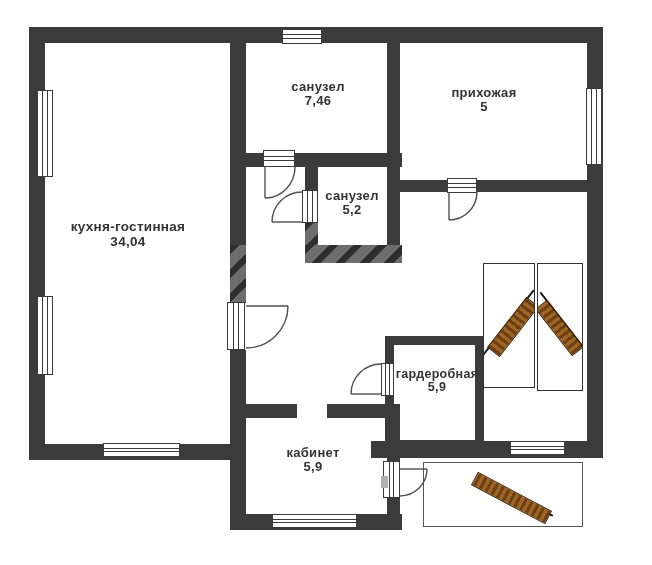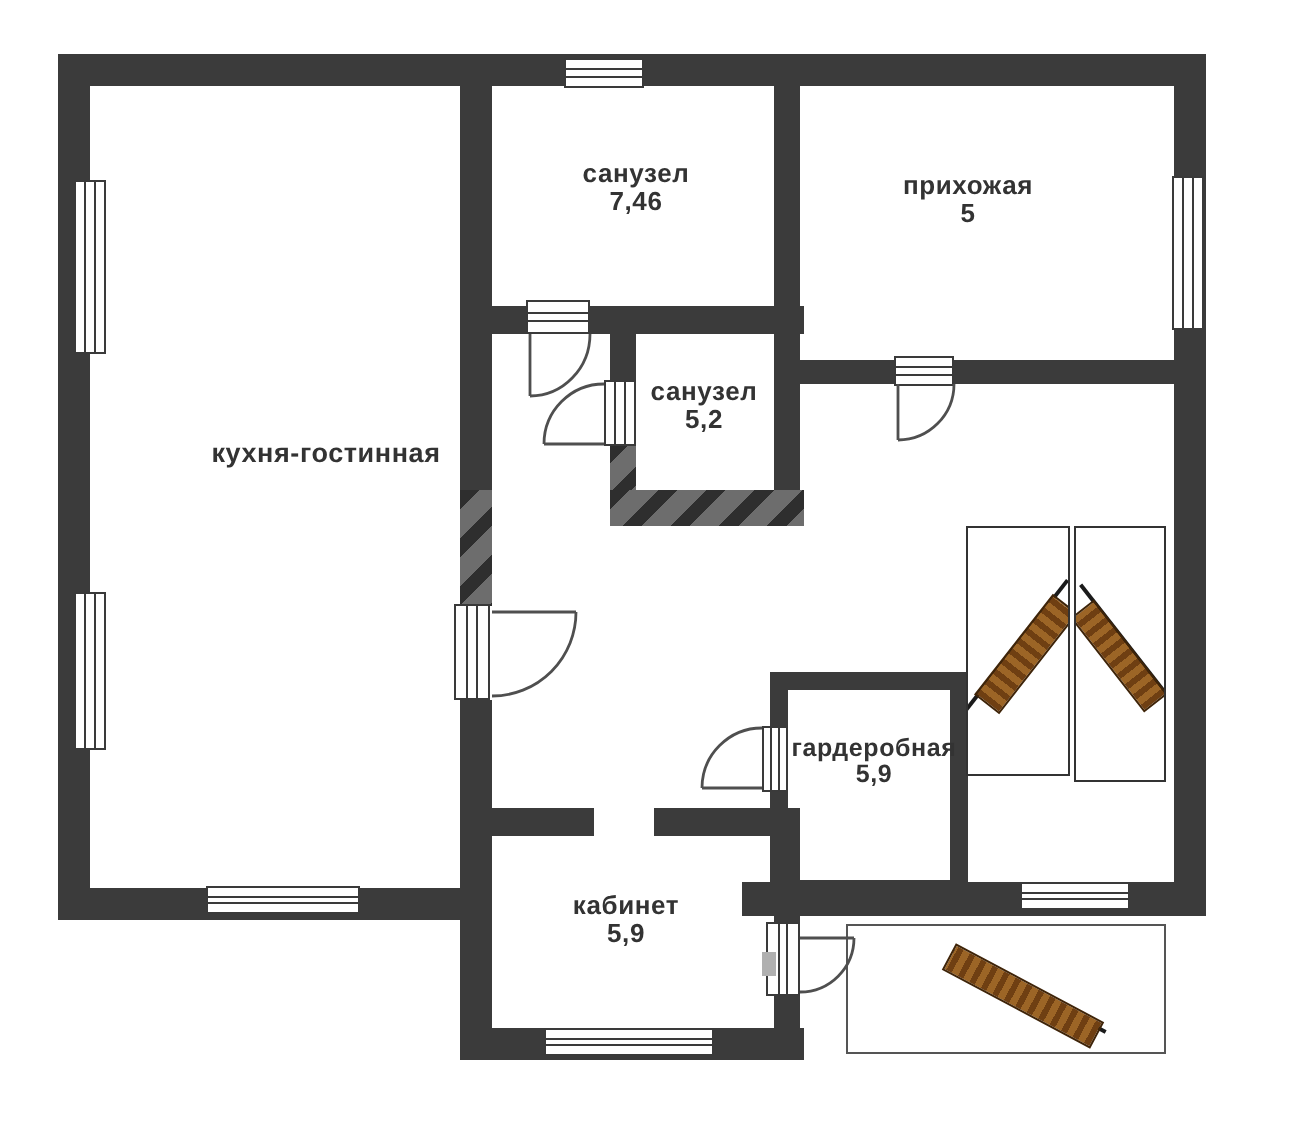--- a/index.html
+++ b/index.html
@@ -16,21 +16,21 @@
   .win.h i.l2{top:62%;left:0;right:0;height:1px;}
   svg.doors{position:absolute;left:0;top:0;z-index:6;}
   svg.doors path, svg.doors line{fill:none;stroke:var(--door-line,#4f4f4f);stroke-width:1.4;}
   .stairbox{position:absolute;background:#fff;border:1.4px solid #333;box-sizing:border-box;overflow:hidden;z-index:4;}
   .flight{position:absolute;border:1px solid #3f2408;box-sizing:border-box;
           background:repeating-linear-gradient(0deg,var(--stair-wood-dark,#6f3f12) 0 3px,var(--stair-wood-light,#9c6526) 3px 6.5px);}
   .rail{position:absolute;width:1.5px;background:#1b1b1b;}
   .lbl{position:absolute;transform:translateX(-50%);text-align:center;font-weight:bold;color:#333;
        font-size:13px;line-height:14px;display:flex;flex-direction:column;white-space:nowrap;
        letter-spacing:.3px;z-index:8;}
-  .lbl.big{font-size:13.5px;line-height:15px;margin-left:35px;}
+  .lbl.big{font-size:13.5px;line-height:15px;}
   .lbl.small{font-size:12.5px;line-height:13px;align-items:center;}
   .doorstep{position:absolute;background:#b0b0b0;z-index:5;}
   .z2{z-index:2;} .z3{z-index:3;}
 </style>
 </head>
 <body>
 
 <div id="stage">
 
   <div class="w" style="left:29px;top:27px;width:574px;height:16px"></div>
@@ -156,20 +156,21 @@
     <div class="rail" style="left:26px;top:20px;height:80px;transform:rotate(-38deg)"></div>
     <div class="flight" style="left:14px;top:34px;width:15px;height:60px;transform:rotate(-38deg)"></div>
   </div>
   <div class="stairbox" style="left:423px;top:462px;width:160px;height:65px;border-color:#555">
     <div class="rail" style="left:90px;top:-10px;height:86px;transform:rotate(-62deg)"></div>
     <div class="flight" style="left:80px;top:-7px;width:15px;height:84px;transform:rotate(-62deg)"></div>
   </div>
 
   <div class="lbl big" style="left:128px;top:219px">
     <span>кухня-гостинная</span>
+    <span>34,04</span>
   </div>
   <div class="lbl" style="left:318px;top:80px">
     <span>санузел</span>
     <span>7,46</span>
   </div>
   <div class="lbl" style="left:484px;top:86px">
     <span>прихожая</span>
     <span>5</span>
   </div>
   <div class="lbl" style="left:352px;top:189px">

